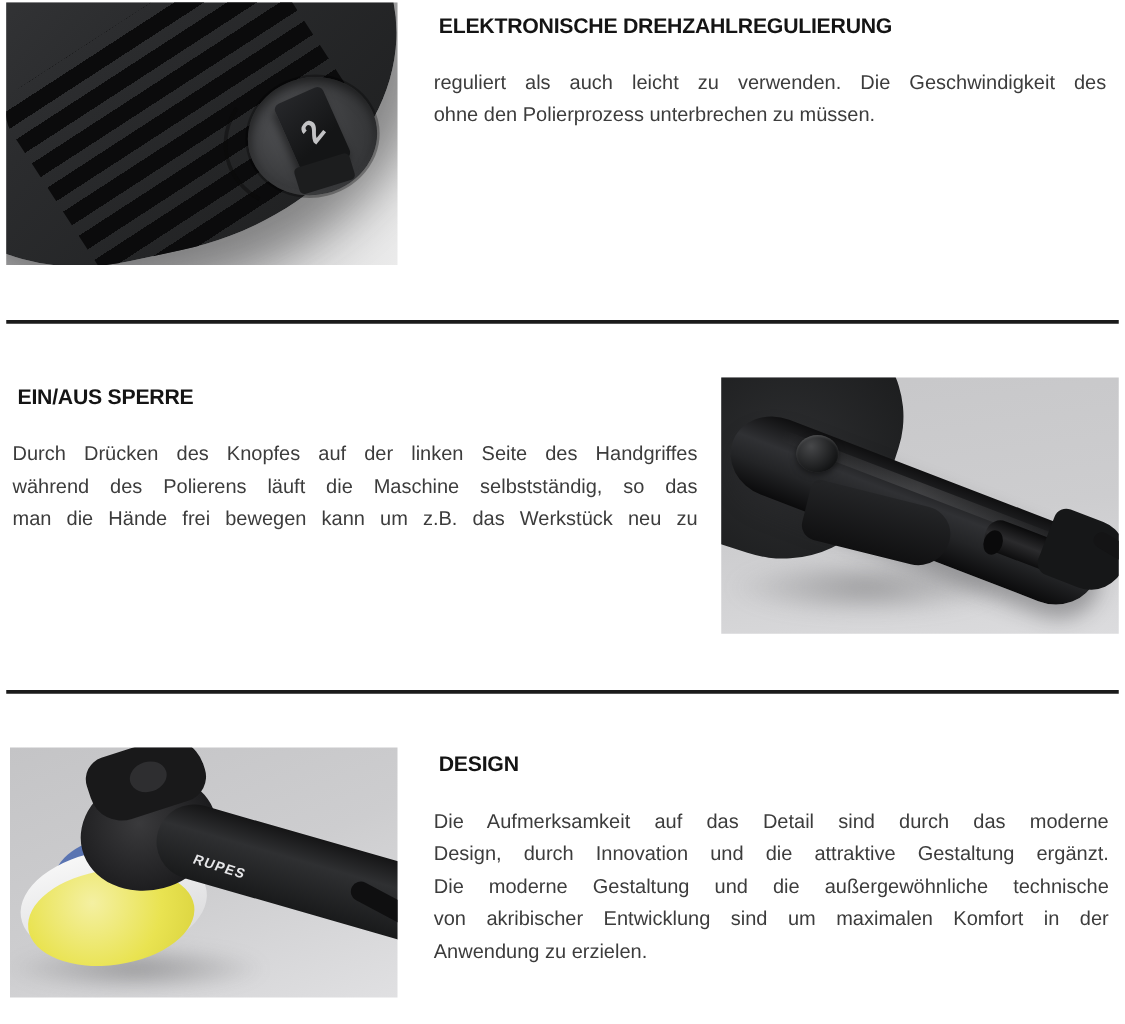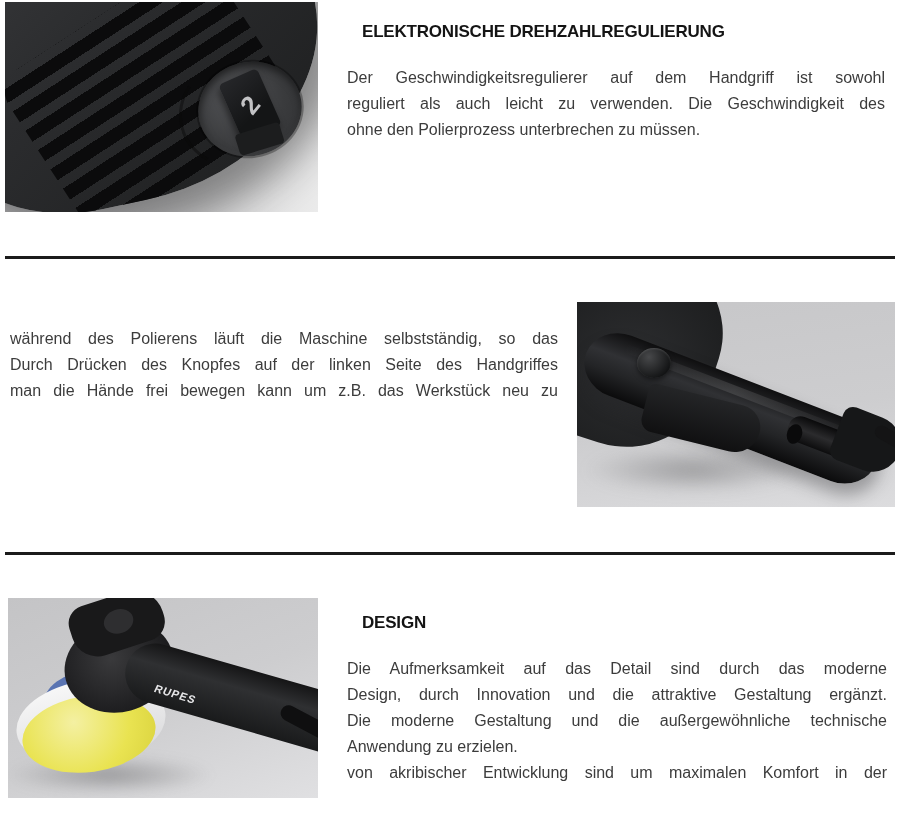--- a/index.html
+++ b/index.html
@@ -4,21 +4,21 @@
 <style>
   html,body { margin:0; padding:0; background:#ffffff; }
   .page {
     position:relative; width:900px; height:819px; background:#ffffff;
     font-family:"Liberation Sans", sans-serif; overflow:hidden;
   }
 
   
   .text-block { position:absolute; }
   .text-block h2 {
-    margin:15px; font-size:17px; line-height:21px; font-weight:800;
+    margin:4px; font-size:17px; line-height:21px; font-weight:800;
     letter-spacing:-0.2px; color:#141414;
   }
   .body-text { margin-top:23px; font-size:16px; line-height:26px; color:#3c3c3c; }
   .tline { text-align:justify; text-align-last:justify; -moz-text-align-last:justify; }
   .tline-last { text-align-last:left; -moz-text-align-last:left; }
 
   .sec1-text { left:347px; top:6px;   width:538px; }
   .sec2-text { left:10px;  top:303px; width:548px; }
   .sec3-text { left:347px; top:597px; width:540px; }
 
@@ -126,32 +126,32 @@
     <div class="m1-dial">
       <div class="m1-wheel">
         <span class="m1-digit">2</span>
       </div>
     </div>
   </div>
 
   <div class="text-block sec1-text">
     <h2>ELEKTRONISCHE DREHZAHLREGULIERUNG</h2>
     <div class="body-text">
-        <div class="tline">Der Geschwindigkeitsregulierer auf dem Handgriff ist sowohl</div>
         <div class="tline">reguliert als auch leicht zu verwenden. Die Geschwindigkeit des</div>
         <div class="tline tline-last">ohne den Polierprozess unterbrechen zu müssen.</div>
       </div>
   </div>
 
   <div class="divider divider-1"></div>
 
   <div class="text-block sec2-text">
+    <h2>EIN/AUS SPERRE</h2>
     <div class="body-text">
+        <div class="tline">Durch Drücken des Knopfes auf der linken Seite des Handgriffes</div>
         <div class="tline">während des Polierens läuft die Maschine selbstständig, so das</div>
-        <div class="tline">Durch Drücken des Knopfes auf der linken Seite des Handgriffes</div>
         <div class="tline">man die Hände frei bewegen kann um z.B. das Werkstück neu zu</div>
       </div>
   </div>
 
   <div class="photo photo2">
     <div class="m2-shadow"></div>
     <div class="m2-blob"></div>
     <div class="m2-grip"></div>
     <div class="m2-trigger"></div>
     <div class="m2-collar"></div>
@@ -174,18 +174,18 @@
     <div class="m3-cord"></div>
     <div class="m3-brand">RUPES</div>
   </div>
 
   <div class="text-block sec3-text">
     <h2>DESIGN</h2>
     <div class="body-text">
         <div class="tline">Die Aufmerksamkeit auf das Detail sind durch das moderne</div>
         <div class="tline">Design, durch Innovation und die attraktive Gestaltung ergänzt.</div>
         <div class="tline">Die moderne Gestaltung und die außergewöhnliche technische</div>
+        <div class="tline">von akribischer Entwicklung sind um maximalen Komfort in der</div>
         <div class="tline tline-last">Anwendung zu erzielen.</div>
-        <div class="tline">von akribischer Entwicklung sind um maximalen Komfort in der</div>
       </div>
   </div>
 
 </div>
 
 </body></html>

